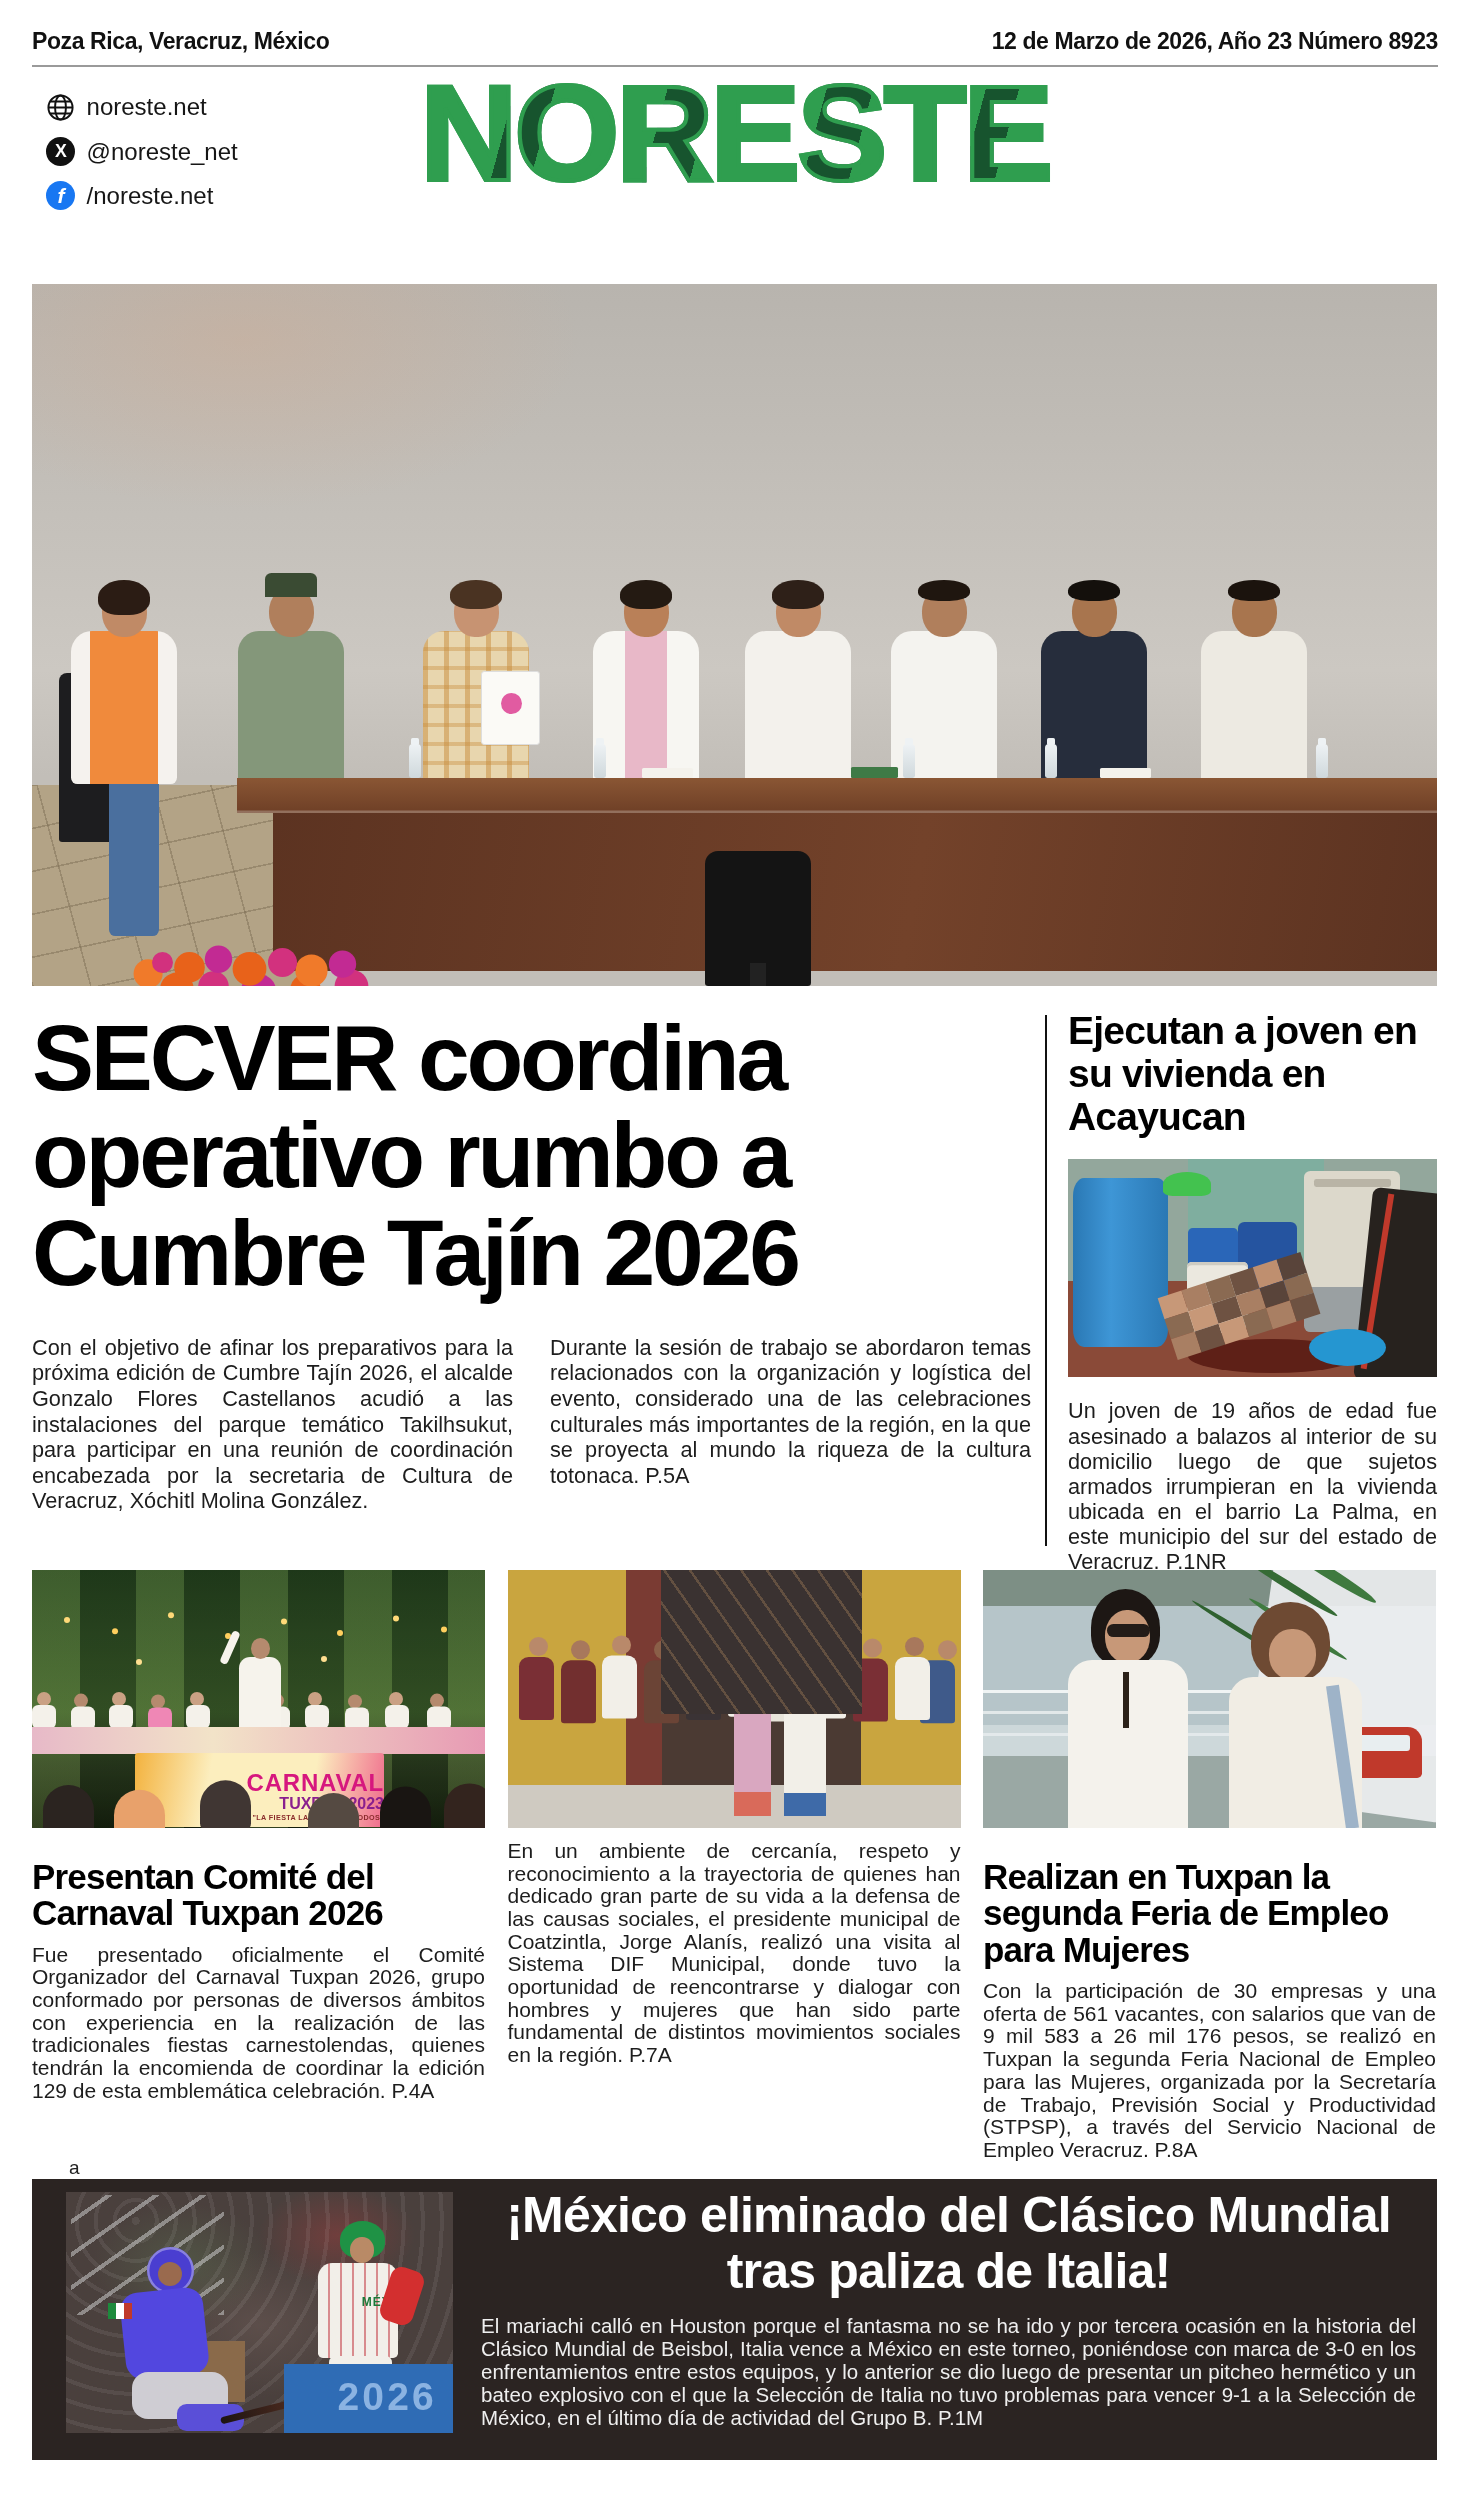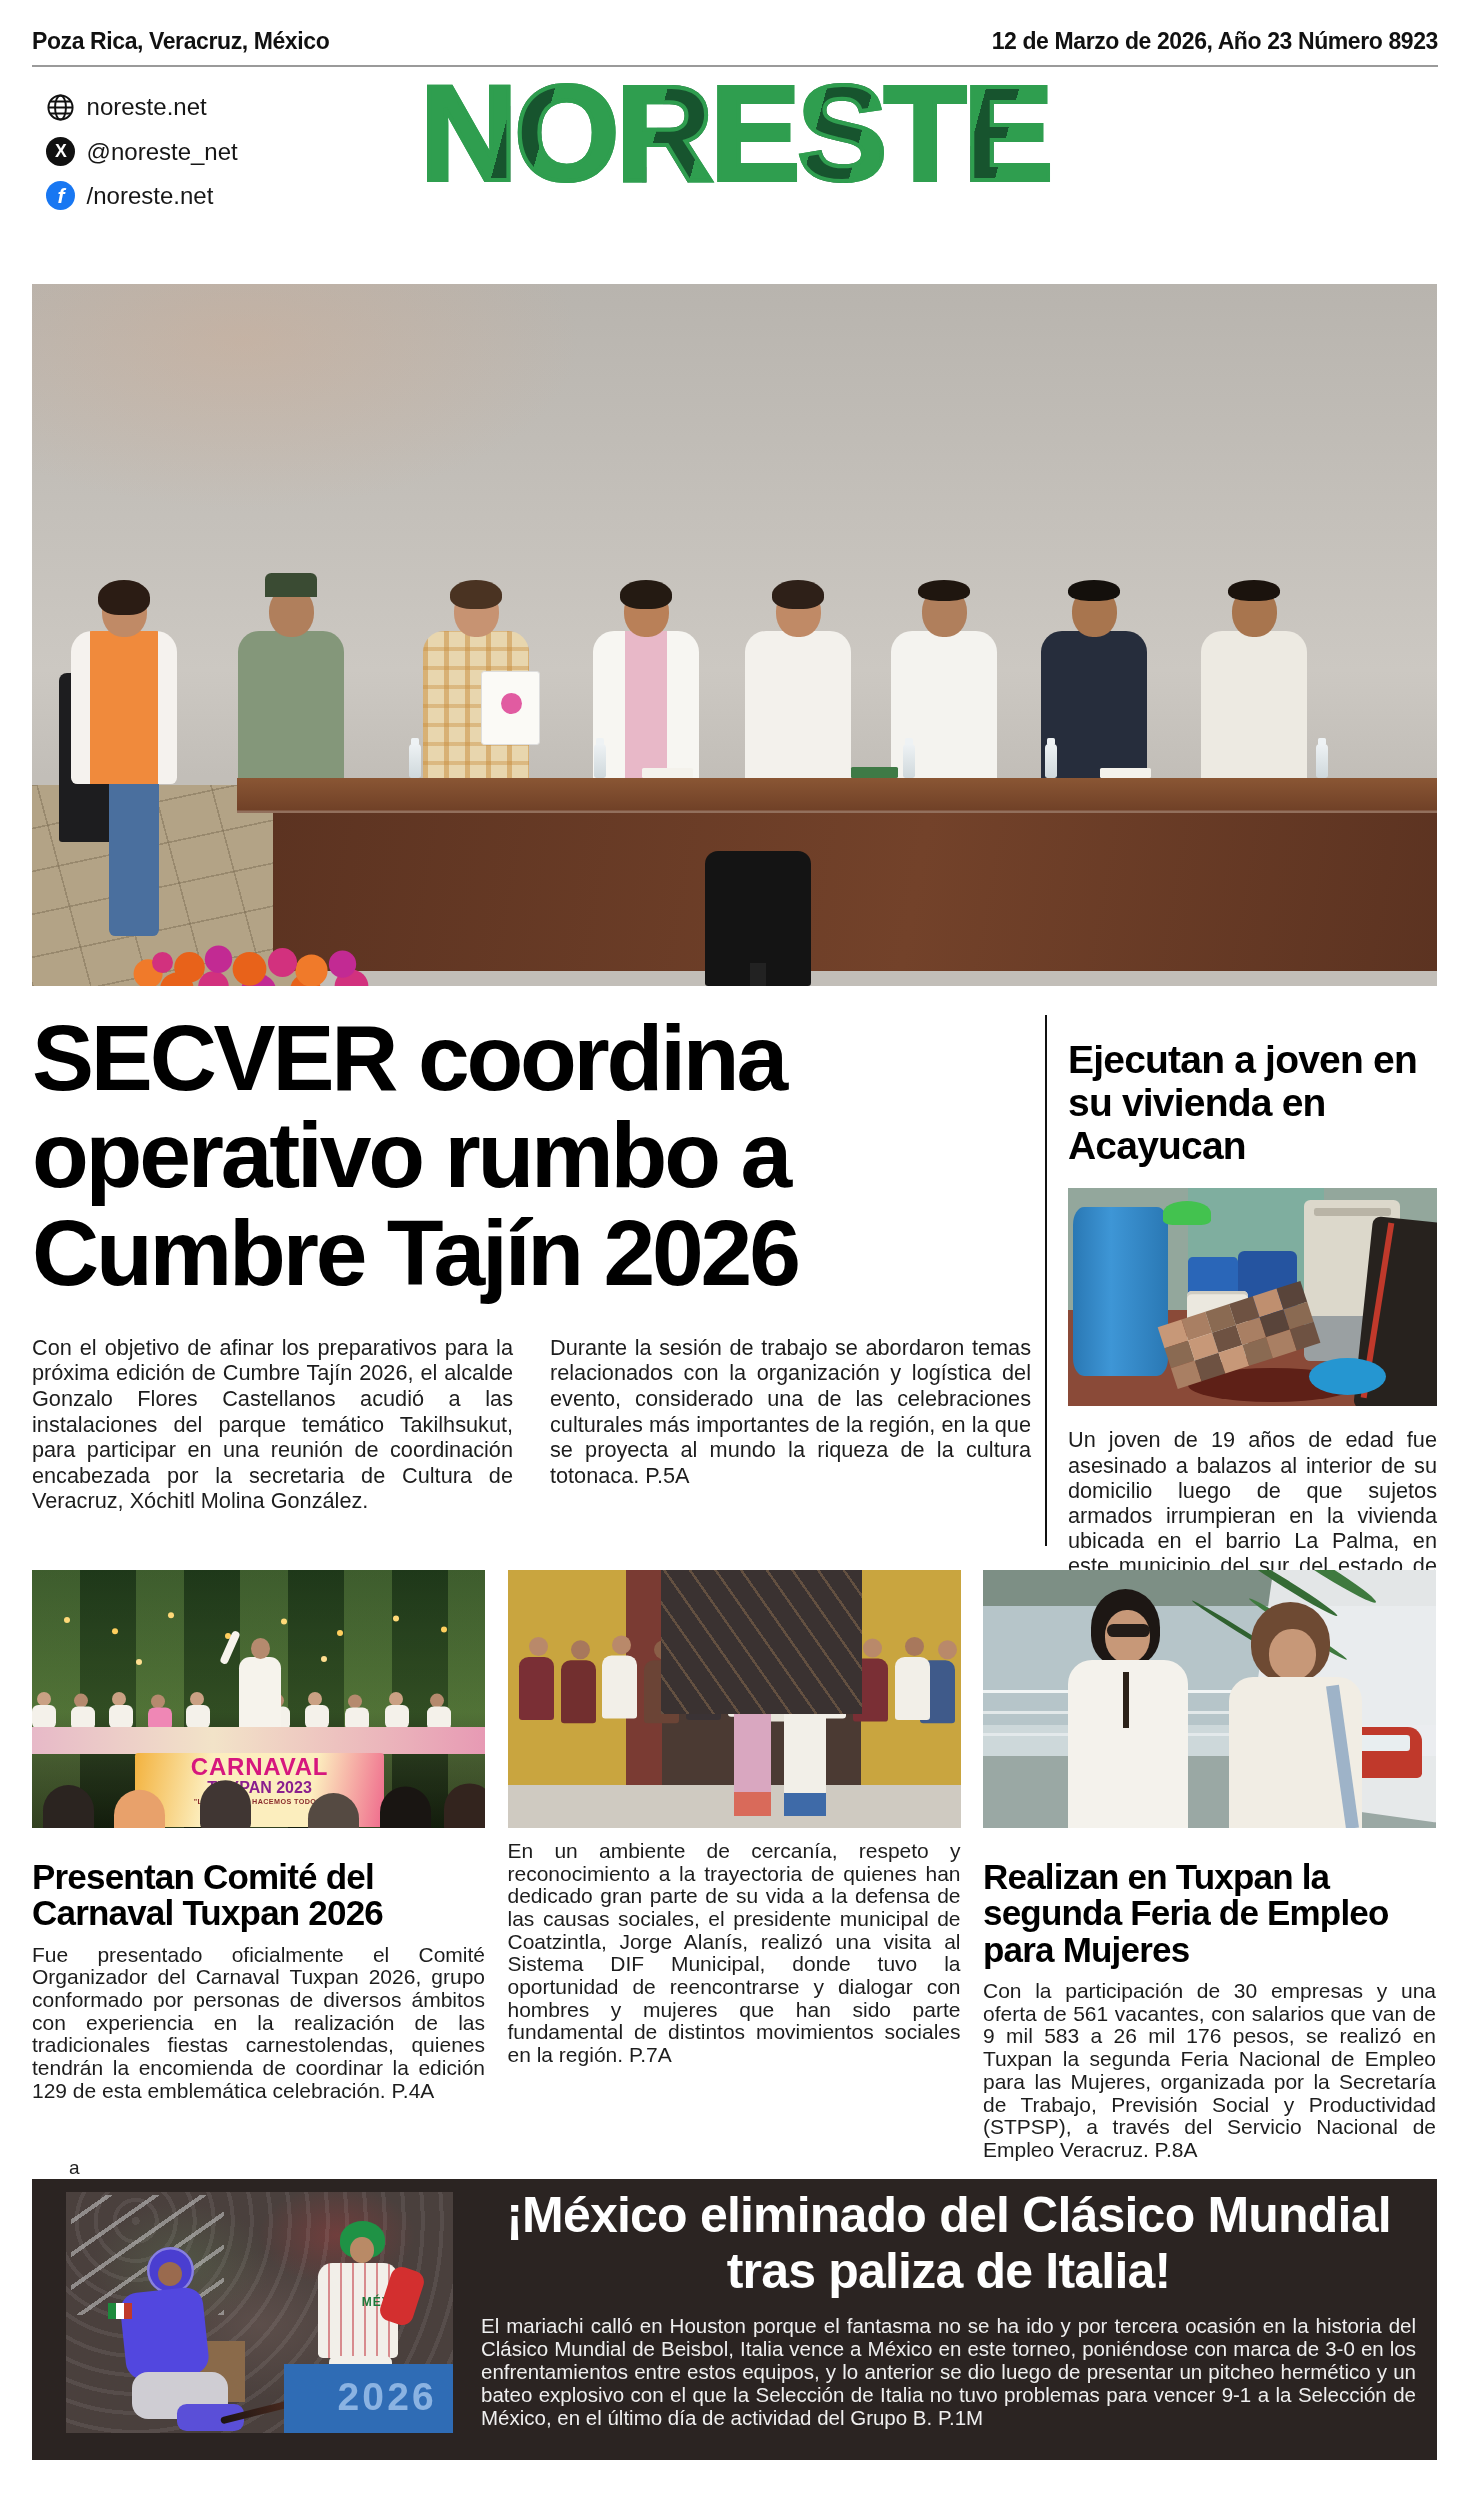--- a/index.html
+++ b/index.html
@@ -60,21 +60,21 @@
                 149px 8px 0 5.6px #f07a2a, 180px 1.6px 0 3.2px #c22a93, 14.4px 27px 0 6.4px #e8621a, 51px 24px 0 4.8px #d2317e,
                 96px 29px 0 7.2px #c22a93, 143px 27px 0 4.8px #e8621a, 189px 24px 0 6.4px #d2317e, -14.4px 11.2px 0 4px #f07a2a; }
 
   
   .lead { position:relative; margin-top:24px; width:1405px; }
   .lead-left { width:999px; }
   .lead h1 { font-size:93px; font-weight:bold; letter-spacing:-3.2px; line-height:1.05; color:#000; }
   .lead-cols { display:flex; gap:37px; margin-top:32px; width:999px; }
   .lead-cols p { width:482px; font-size:21.7px; line-height:1.18; text-align:justify; color:#1d1d1d; }
   .v-divider { position:absolute; left:1013px; top:4.8px; width:2.4px; height:531px; background:#111; }
-  .sidecol { position:absolute; left:1036px; top:0; width:369px;margin-top:29px; }
+  .sidecol { position:absolute; left:1036px; top:0; width:369px; }
   .sidecol h2 { font-size:39px; font-weight:bold; letter-spacing:-0.8px; line-height:1.1; color:#000; }
   .crimephoto { position:relative; width:369px; height:218px; margin-top:21px; overflow:hidden;
     background:linear-gradient(#93a79c 0 56%, #8a4a38 56%); }
   .door { position:absolute; left:120px; top:0; width:136px; height:127px; background:#7fae9f; }
   .barrel { position:absolute; left:4.8px; top:19px; width:95px; height:169px; background:linear-gradient(90deg,#2a78b4,#3e96d6 40%,#2a78b4); border-radius:11.2px/17.7px; }
   .greenbowl { position:absolute; left:95px; top:13px; width:48px; height:24px; background:#43c24f; border-radius:50% 50% 20% 20%; }
   .bucketb1 { position:absolute; left:120px; top:69px; width:50px; height:59px; background:#2a66b8; border-radius:4.8px 4.8px 11.2px 11.2px; }
   .bucketb2 { position:absolute; left:170px; top:63px; width:59px; height:69px; background:#2554a0; border-radius:6.4px 6.4px 13px 13px; }
   .bucketw { position:absolute; left:119px; top:103px; width:61px; height:71px; background:#ebe8df; border-radius:4.8px 4.8px 11.2px 11.2px; box-shadow:0 3.2px 0 #cfccc2 inset; }
   .washer { position:absolute; left:236px; top:11.2px; width:96px; height:161px; background:linear-gradient(#dcd8cb 0 72%, #9aa0a2 72%); border-radius:6.4px; }
@@ -104,21 +104,21 @@
   .carn-table { position:absolute; left:0; top:157px; width:453px; height:27px; background:linear-gradient(90deg,#e7b9c8,#f2e3c8 40%,#e79ab4); }
   .carn-row { position:absolute; left:4.8px; top:122px; width:14.4px; height:14.4px; border-radius:50%; background:#caa184;
     box-shadow:37px 1.6px 0 #b58a6e, 75px 0 0 #caa184, 114px 2.4px 0 #b58a6e, 153px 0 0 #caa184, 233px 1.6px 0 #b58a6e,
                271px 0 0 #caa184, 311px 2.4px 0 #b58a6e, 352px 0 0 #caa184, 393px 1.6px 0 #b58a6e; }
   .carn-shirts { position:absolute; left:0px; top:135px; width:24px; height:24px; border-radius:6.4px; background:#f4f1ea;
     box-shadow:39px 1.6px 0 #f4f1ea, 77px 0 0 #f4f1ea, 116px 2.4px 0 #ef87b5, 154px 0 0 #f4f1ea, 234px 1.6px 0 #f4f1ea,
                273px 0 0 #f4f1ea, 313px 2.4px 0 #f4f1ea, 353px 0 0 #f4f1ea, 395px 1.6px 0 #f4f1ea; }
   .waver { position:absolute; left:207px; top:87px; width:42px; height:74px; background:#f6f3ec; border-radius:11.2px 11.2px 3.2px 3.2px; }
   .waver:before { content:""; position:absolute; left:12px; top:-19px; width:19px; height:21px; border-radius:50%; background:#b58a6e; }
   .waver:after { content:""; position:absolute; left:-13px; top:-27px; width:8px; height:35px; background:#f6f3ec; transform:rotate(24deg); border-radius:4px; }
-  .carn-banner { position:absolute; left:103px; top:183px; width:249px; height:74px; background:linear-gradient(100deg,#f3b23e,#fceebe 30% 70%,#ef6a8c); border-radius:3.2px; text-align:center; padding-top:3px; }
+  .carn-banner { position:absolute; left:103px; top:183px; width:249px; height:74px; background:linear-gradient(100deg,#f3b23e,#fceebe 30% 70%,#ef6a8c); border-radius:3.2px; text-align:right; padding-top:19px; }
   .carn-banner .t1 { font-size:24px; font-weight:bold; color:#d6177e; letter-spacing:0.8px; line-height:.95; }
   .carn-banner .t2 { font-size:16px; font-weight:bold; color:#8a1f8e; }
   .carn-banner .t3 { font-size:7.2px; font-weight:bold; color:#8a2c2c; letter-spacing:0.4px; }
   .audience { position:absolute; left:11.2px; bottom:-8px; width:51px; height:51px; border-radius:50% 50% 8px 8px; background:#2b2420;
     box-shadow:71px 4.8px 0 #e8a16b, 157px -4.8px 0 #403633, 337px 1.6px 0 #191512, 265px 8px 0 #554a42, 401px -1.6px 0 #33241e; }
 
   
   .ph-dif { background:linear-gradient(90deg,#c9a53f 0 26%, #7a3b33 26% 34%, #4b3a33 34% 78%, #c9a53f 78%); }
   .ph-dif:before { content:""; position:absolute; left:0; bottom:0; width:453px; height:43px; background:#cfcac1; }
   .ph-dif:after { content:""; position:absolute; left:153px; top:0; width:201px; height:144px;

